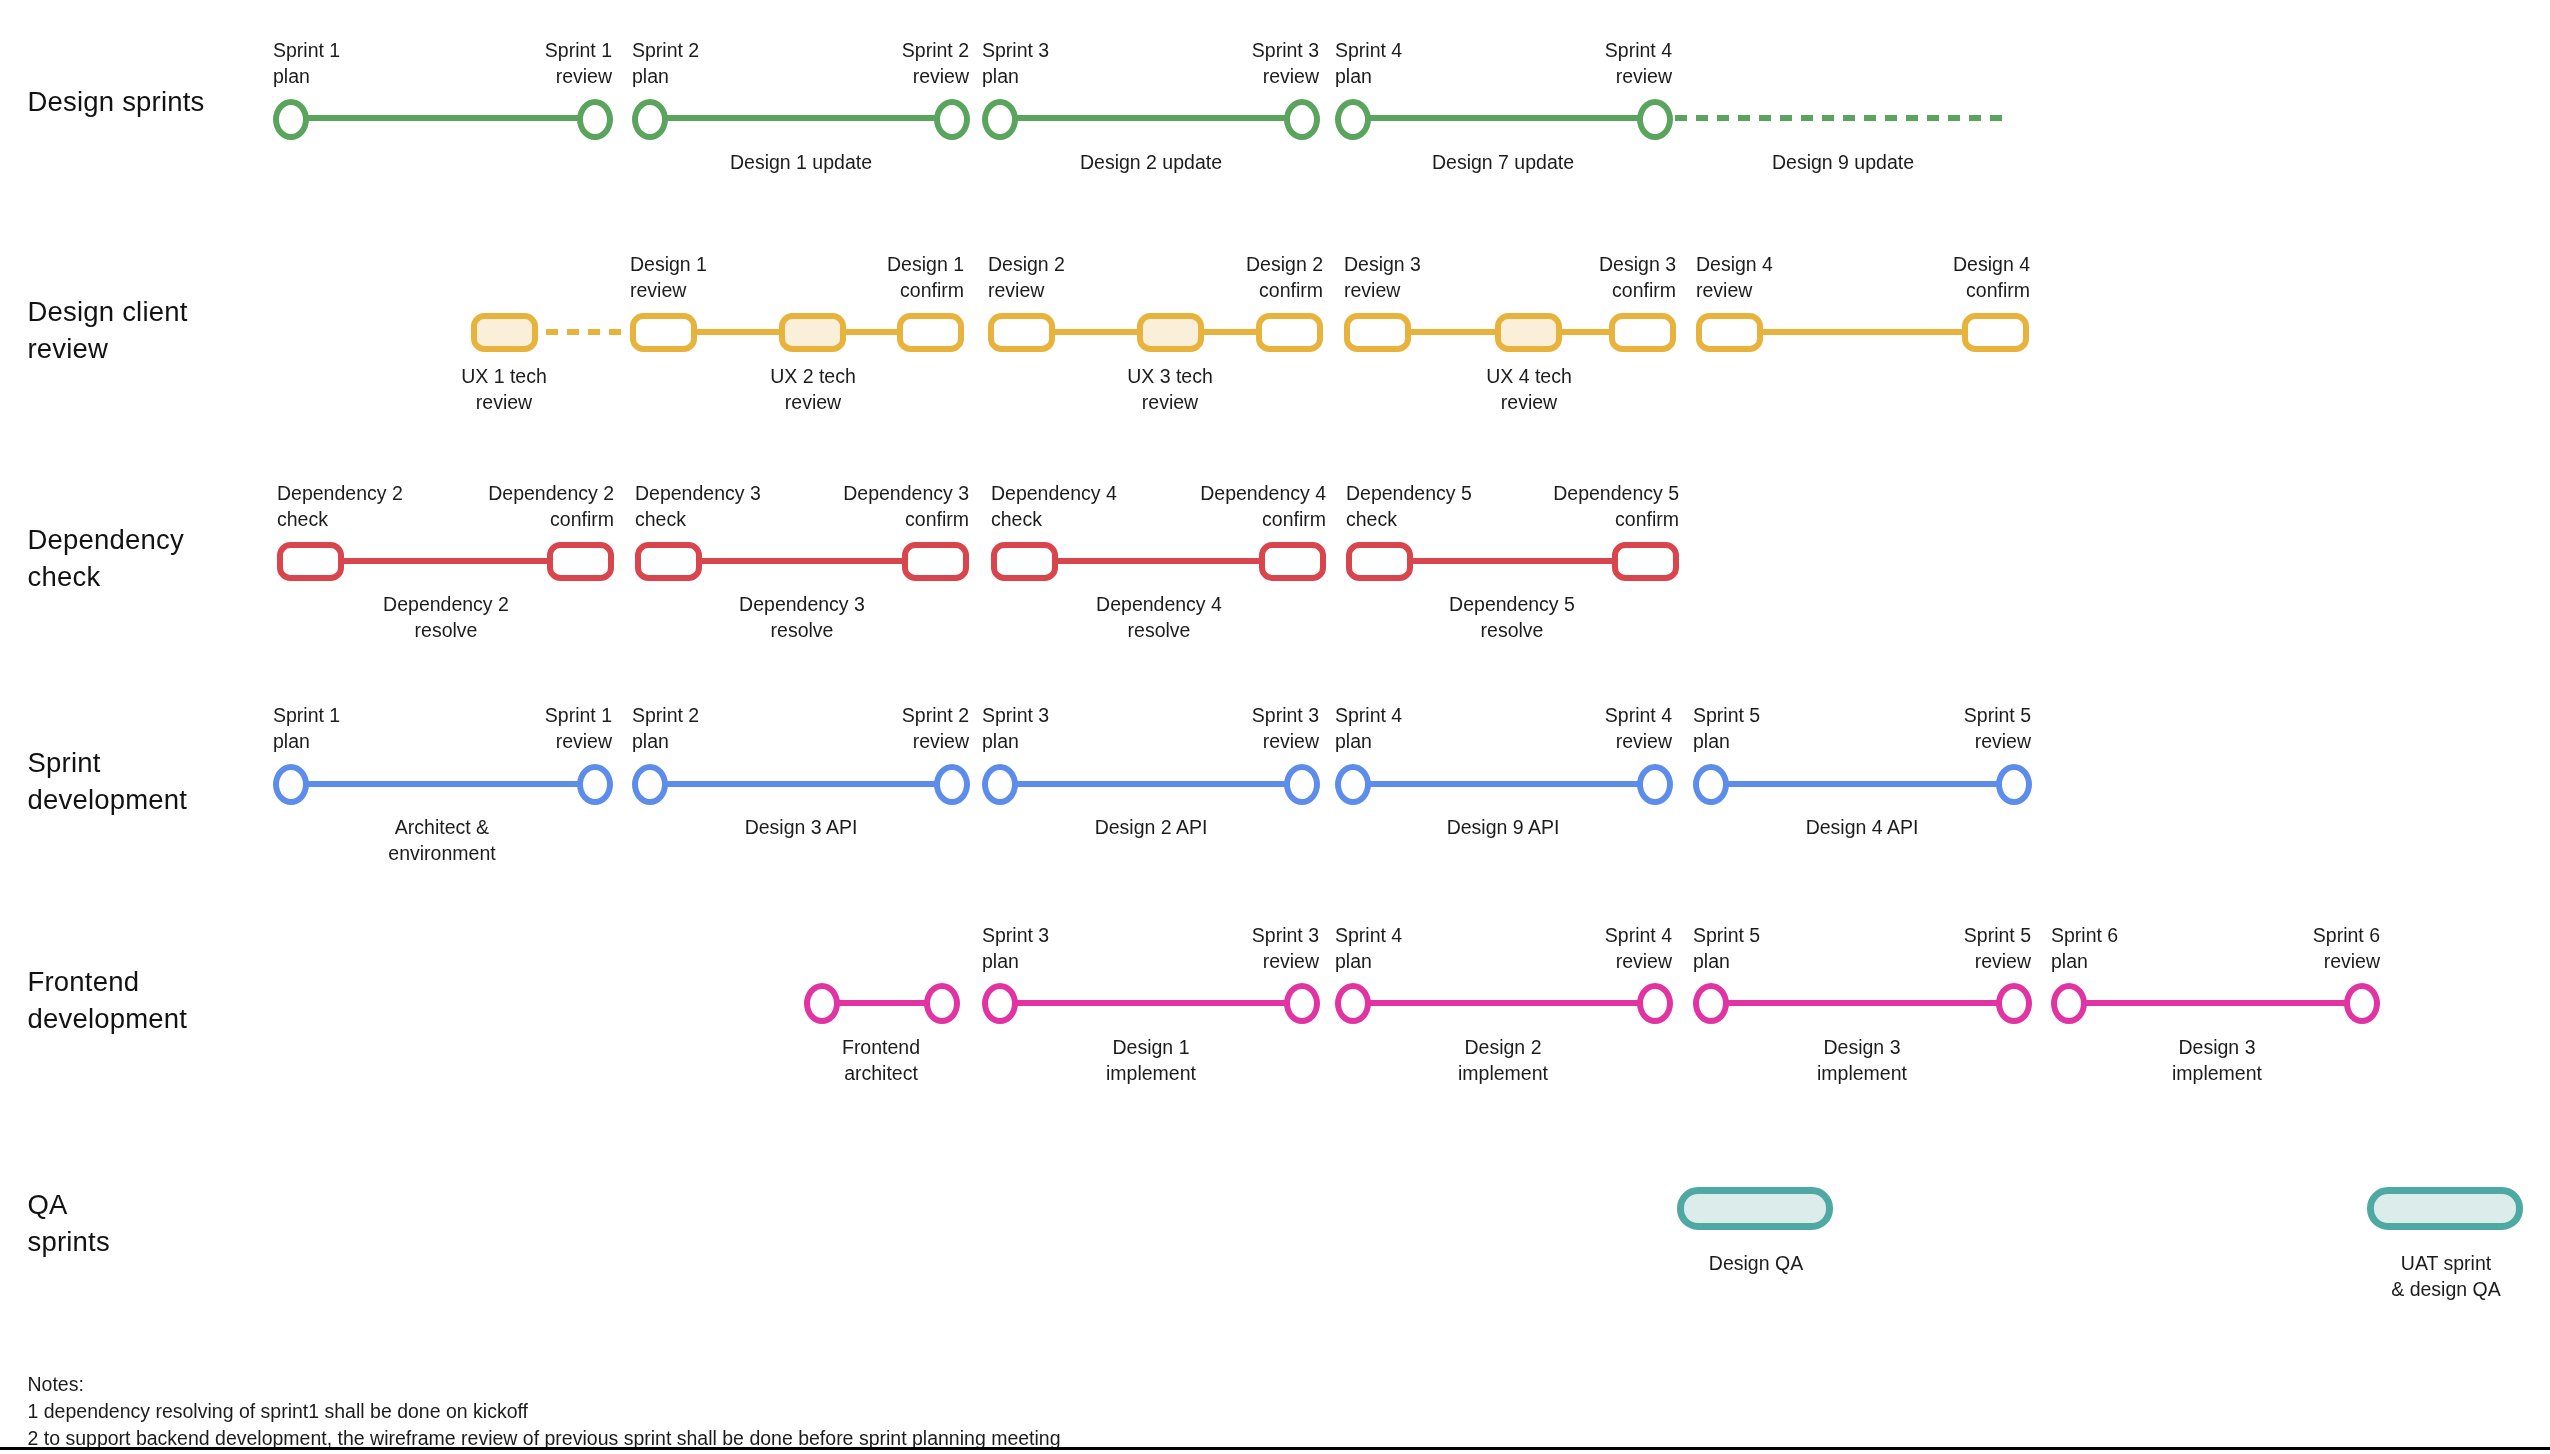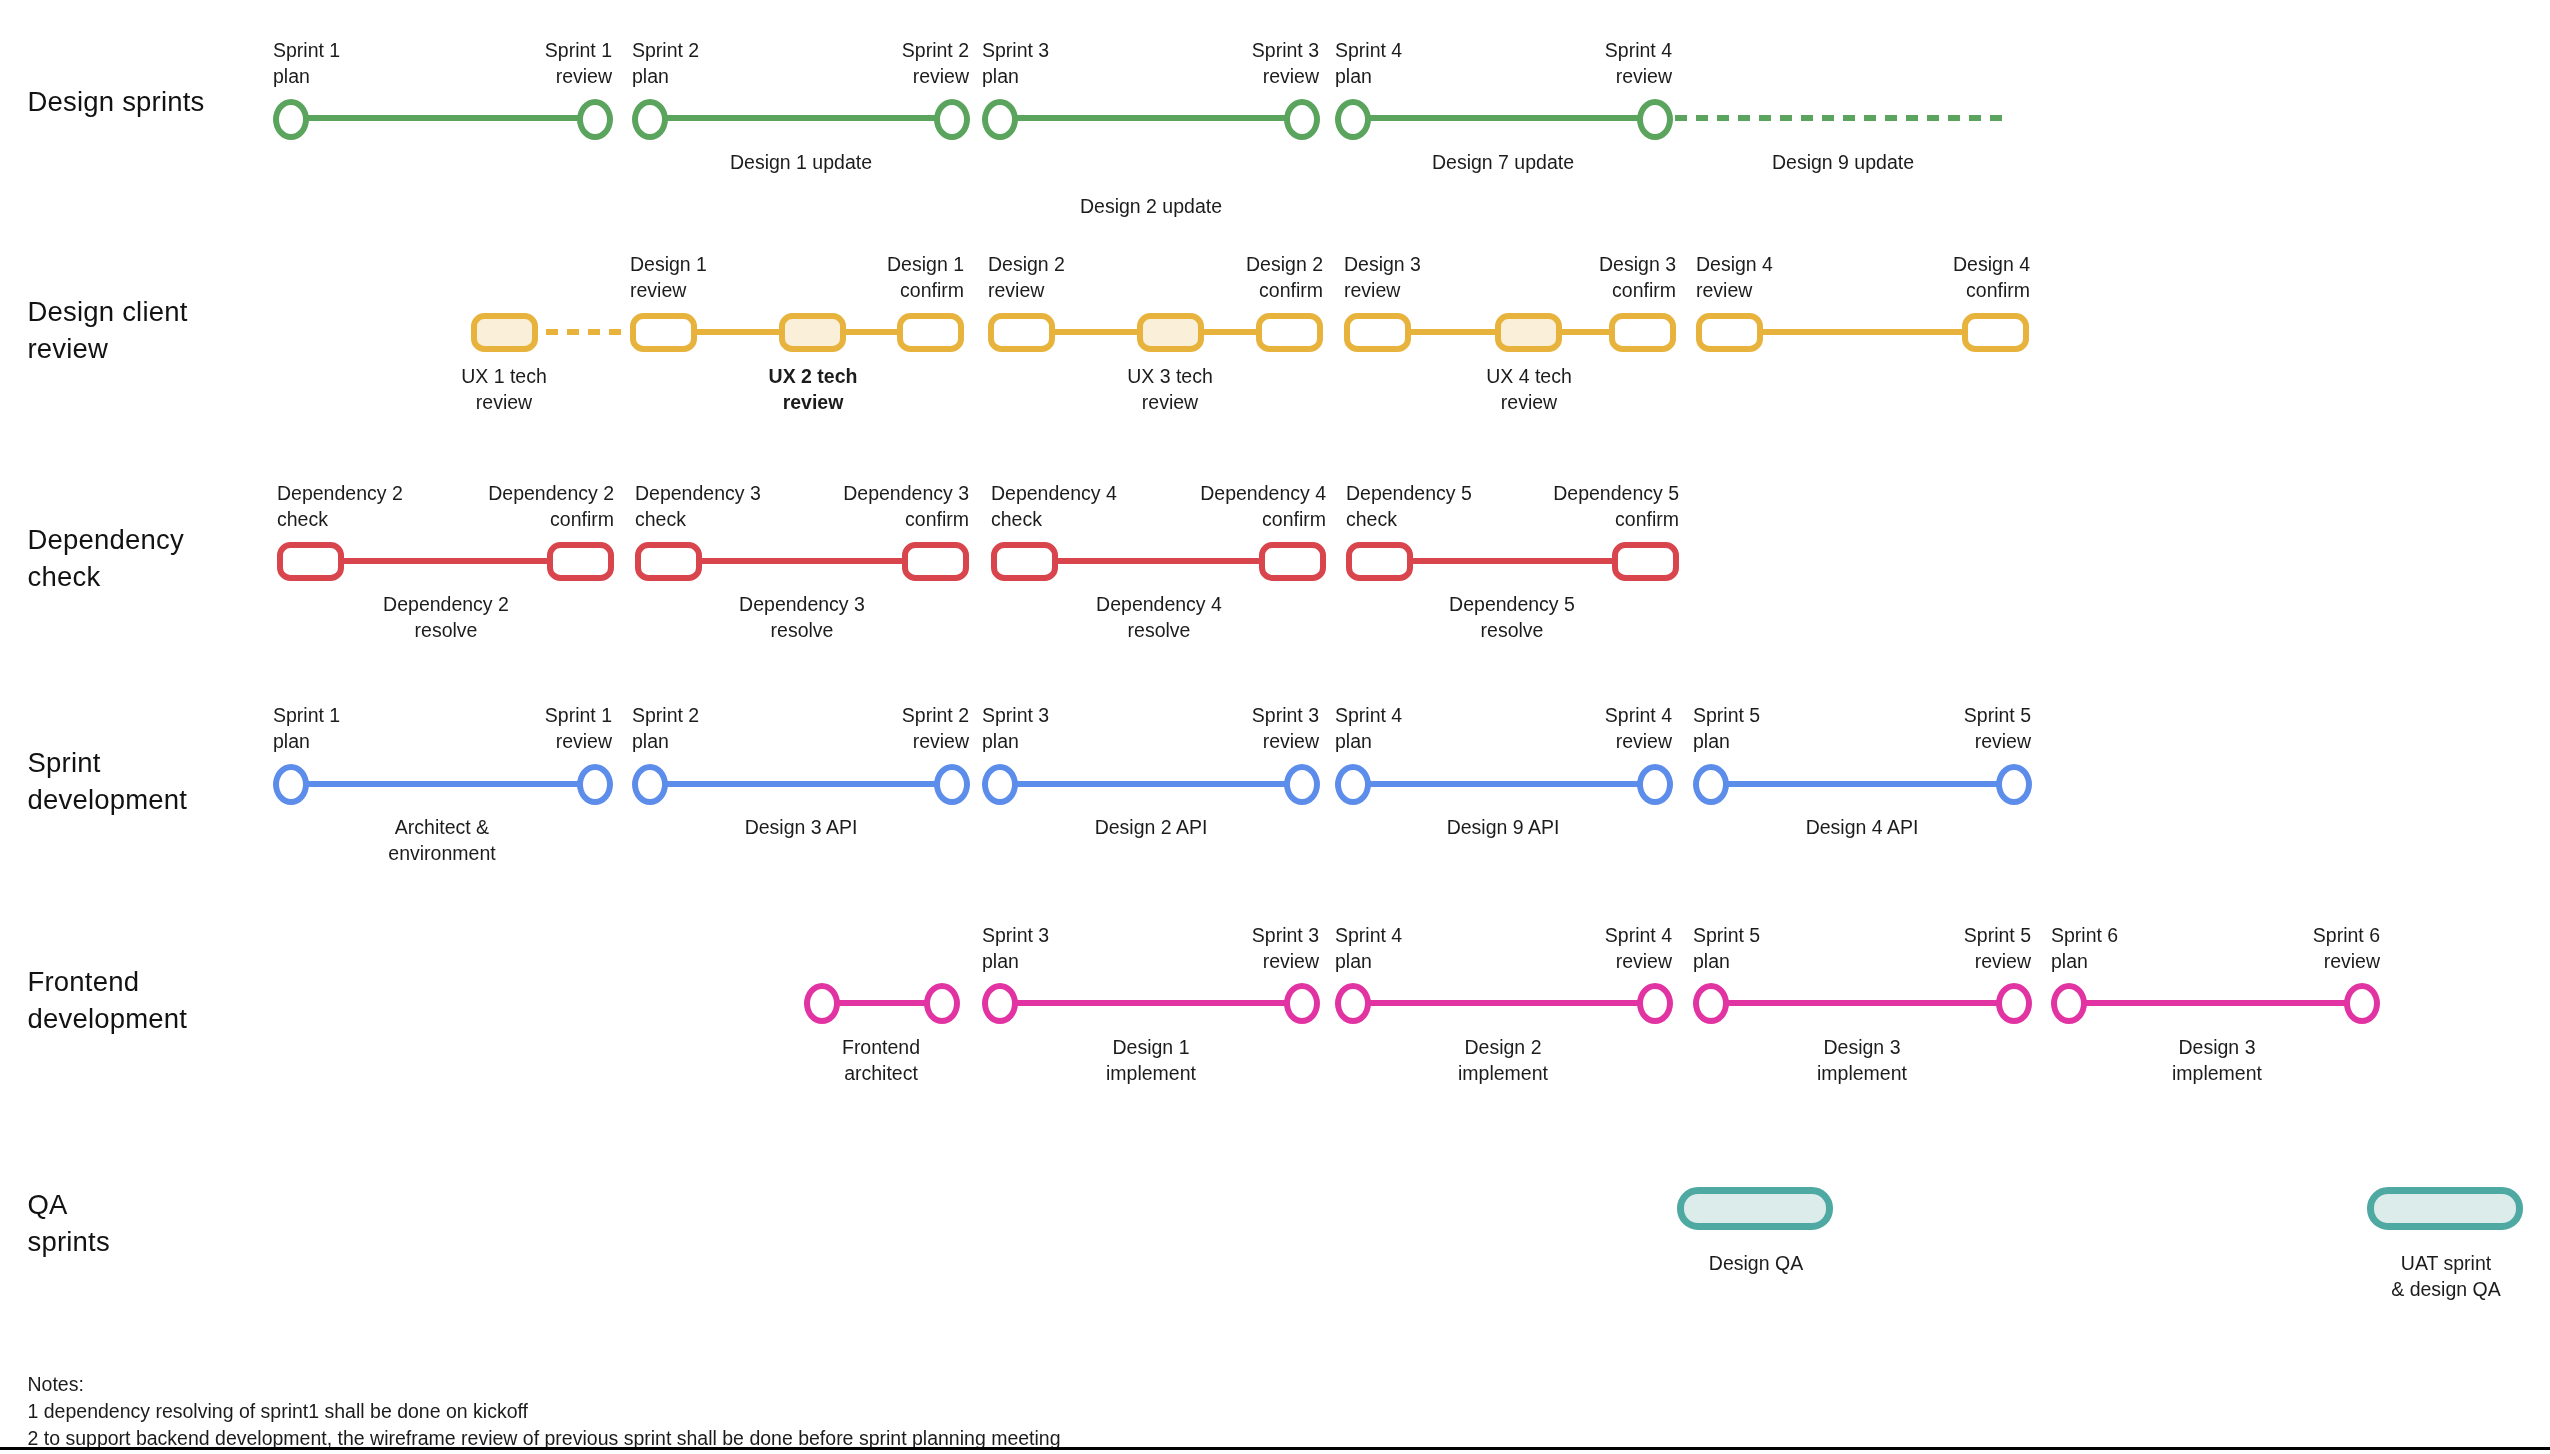--- a/index.html
+++ b/index.html
@@ -73,21 +73,21 @@
         <div class="">Sprint 4</div>
         <div class="">plan</div>
       </div>
       <div class="ml above" style="top: 37px; right: 878px; text-align: right;">
         <div class="">Sprint 4</div>
         <div class="">review</div>
       </div>
       <div class="ml below" style="top: 149px; left: 579px; width: 444px;">
         <div class="">Design 1 update</div>
       </div>
-      <div class="ml below" style="top: 149px; left: 929px; width: 444px; margin-top: 44px;">
+      <div class="ml below" style="top: 149px; left: 929px; width: 444px;">
         <div class="">Design 2 update</div>
       </div>
       <div class="ml below" style="top: 149px; left: 1281px; width: 444px;">
         <div class="">Design 7 update</div>
       </div>
       <div class="ml below" style="top: 149px; left: 1621px; width: 444px;">
         <div class="">Design 9 update</div>
       </div>
     </div>
     <div class="row">
@@ -144,21 +144,21 @@
         <div class="">review</div>
       </div>
       <div class="ml above" style="top: 251px; right: 520px; text-align: right;">
         <div class="">Design 4</div>
         <div class="">confirm</div>
       </div>
       <div class="ml below" style="top: 363px; left: 282px; width: 444px;">
         <div class="">UX 1 tech</div>
         <div class="">review</div>
       </div>
-      <div class="ml below" style="top: 363px; left: 591px; width: 444px; font-weight: bold;">
+      <div class="ml below" style="top: 363px; left: 591px; width: 444px;">
         <div class="">UX 2 tech</div>
         <div class="">review</div>
       </div>
       <div class="ml below" style="top: 363px; left: 948px; width: 444px;">
         <div class="">UX 3 tech</div>
         <div class="">review</div>
       </div>
       <div class="ml below" style="top: 363px; left: 1307px; width: 444px;">
         <div class="">UX 4 tech</div>
         <div class="">review</div>

